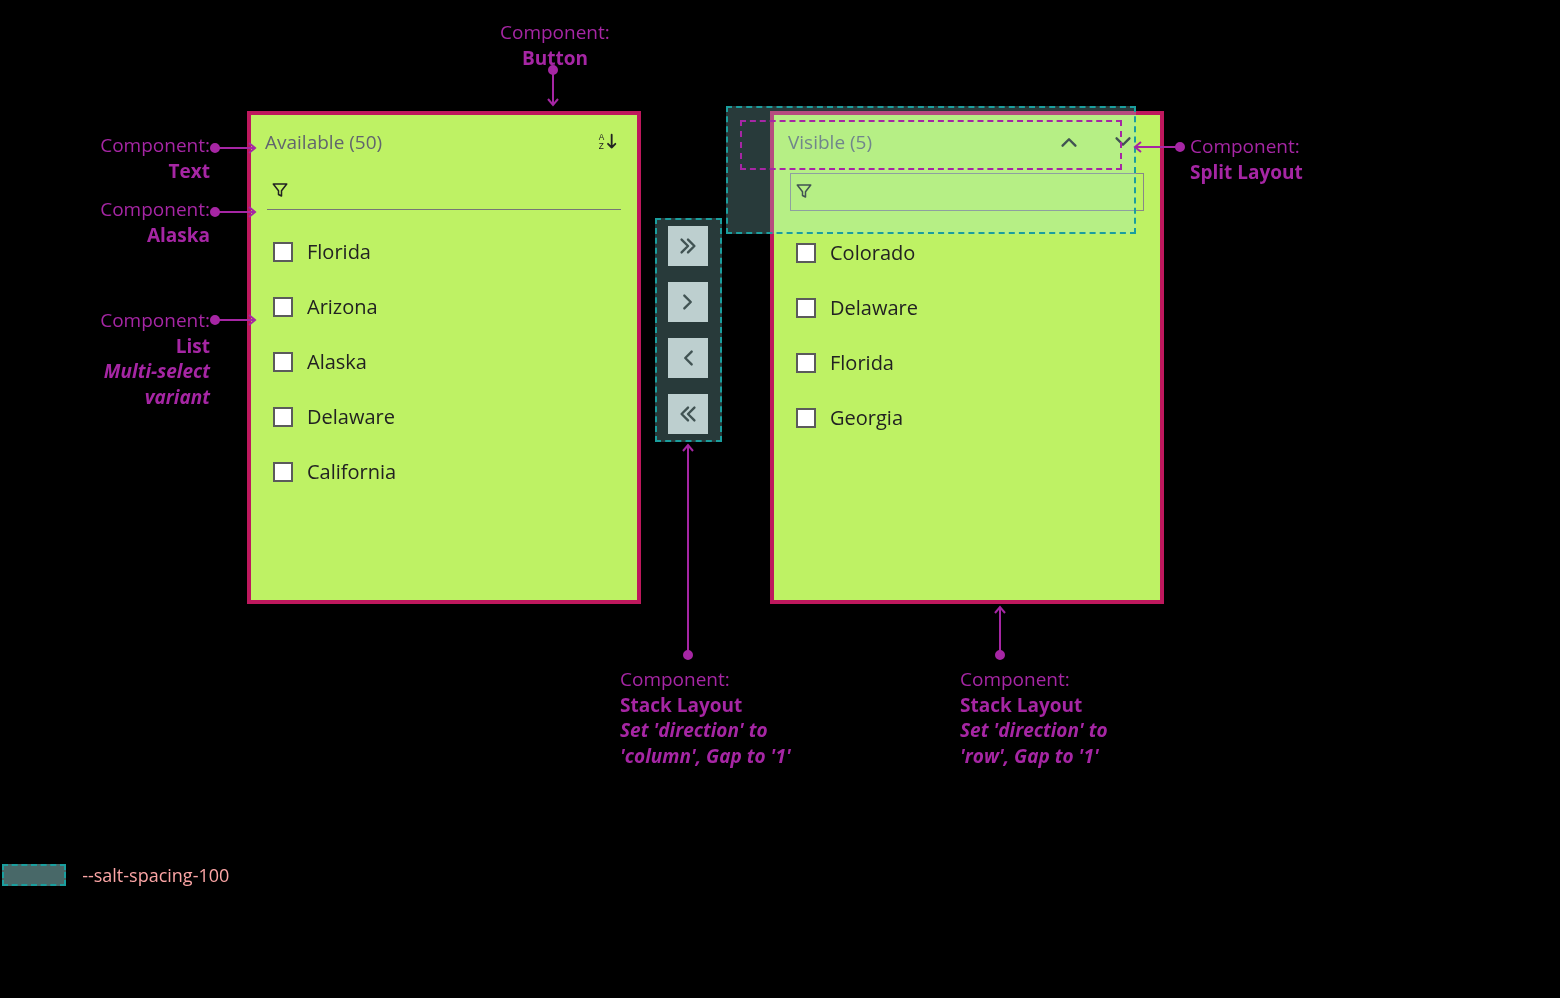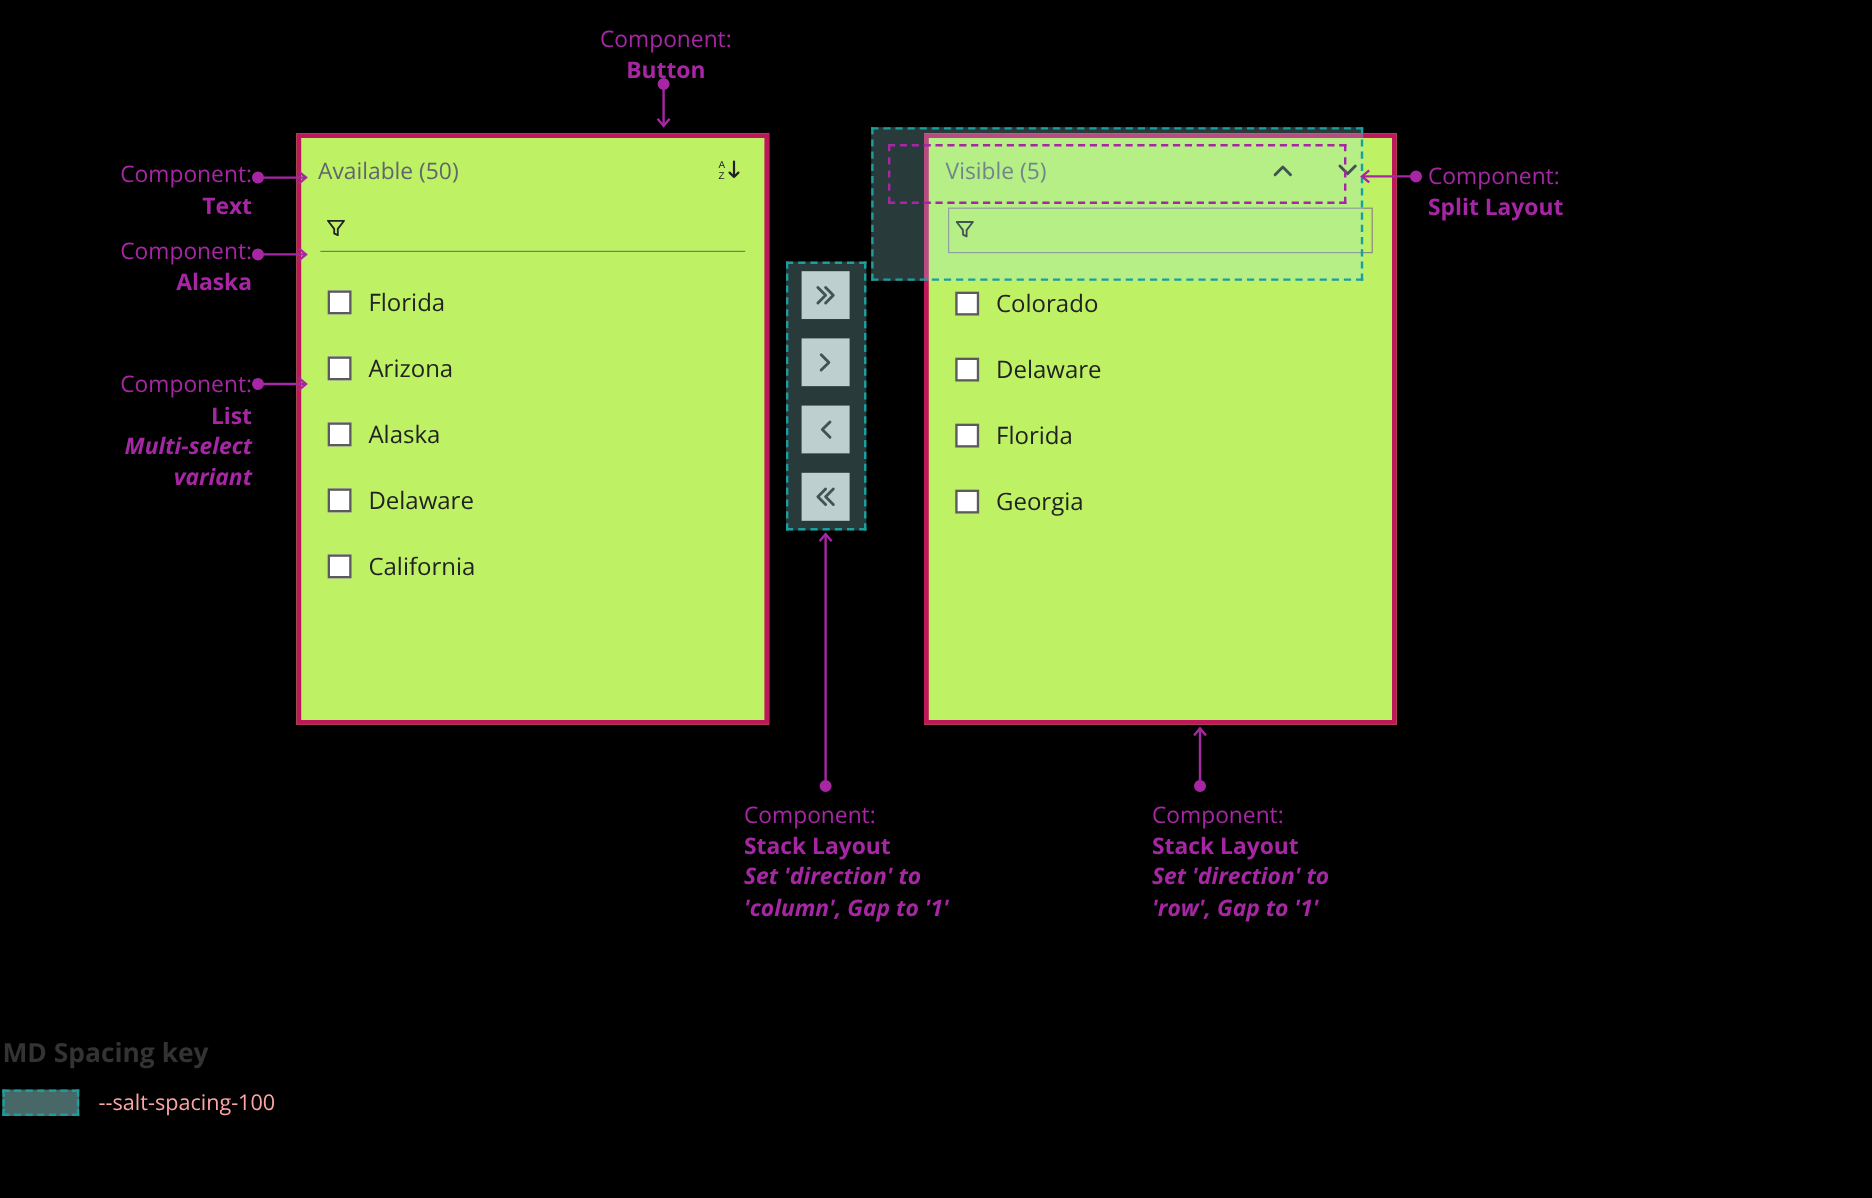--- a/index.html
+++ b/index.html
@@ -311,16 +311,15 @@
     <circle cx="688" cy="655" r="4"></circle>
     <path d="M683 451 l5 -6 l5 6" fill="none"></path>
 
     <line x1="1000" y1="607" x2="1000" y2="655"></line>
     <circle cx="1000" cy="655" r="4"></circle>
     <path d="M995 613 l5 -6 l5 6" fill="none"></path>
   </g>
 </svg>
 
 <div class="spacing-key" style="left:2px; top:862px;">
-  <h4>MD Spacing key</h4>
   <span class="swatch"></span>
   <span class="sk-label">--salt-spacing-100</span>
 </div>
 
 </body></html>

